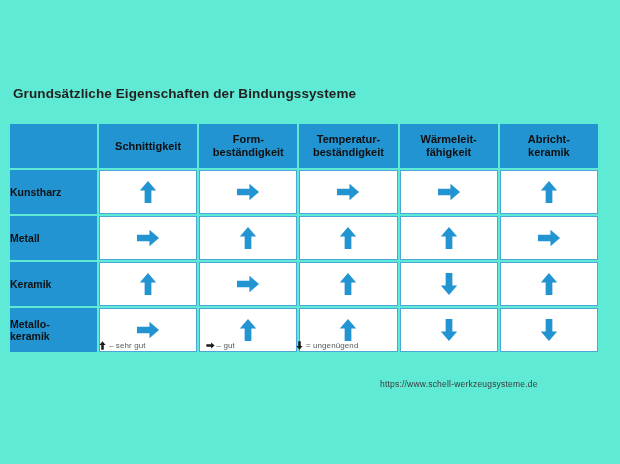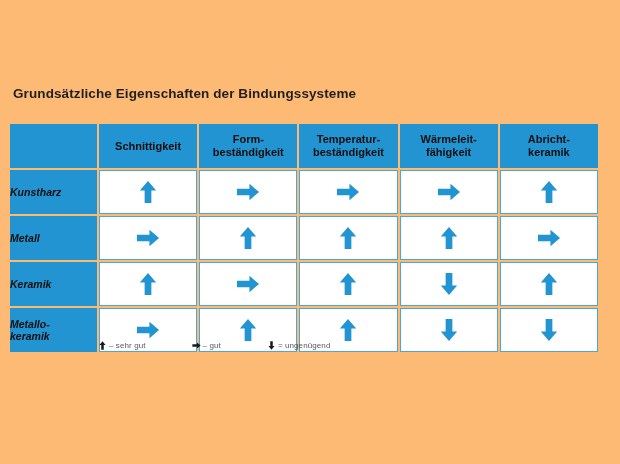--- a/index.html
+++ b/index.html
@@ -15,21 +15,21 @@
     font-family: "Liberation Sans", sans-serif;
     color: #231f20;
     position: relative;
   }
 
   #slide {
     position: absolute;
     left: 0; top: 0;
     width: 620px;
     height: 464px;
-    background: #fdba74;
+    background: #5eead4;
   }
 
   
   #page-title {
     position: absolute;
     left: 13px;
     top: 86px;
     font-size: 13.5px;
     font-weight: bold;
     letter-spacing: 0.1px;
@@ -70,21 +70,20 @@
   .row-head {
     background: #2294d1;
     color: #101010;
     font-size: 10.5px;
     font-weight: bold;
     line-height: 1.15;
     text-align: left;
     padding-left: 7px;
     height: 42px;
     width: 87px;
-    font-style: italic;
   }
   .data-cell {
     background: #ffffff;
     border: 1px solid #4aa8d8;
     height: 42px;
     text-align: center;
   }
 
   
   .arrow-svg {
@@ -93,21 +92,21 @@
   }
   .arrow-svg path { fill: #2294d1; }
 
   
   #legend {
     position: absolute;
     left: 98px;
     top: 341px;
     display: flex;
     align-items: center;
-    gap: 46px;
+    gap: 60px;
     font-size: 8px;
     color: #4a4a4a;
     white-space: nowrap;
   }
   .legend-item {
     display: flex;
     align-items: center;
     gap: 2px;
   }
   .legend-arrow svg path { fill: #1b1b1b; }
@@ -255,14 +254,15 @@
       <span class="legend-text">– gut</span>
     </div>
     <div class="legend-item">
       <span class="legend-arrow"><svg class="arrow-svg" width="9" height="9" viewBox="0 0 100 100" xmlns="http://www.w3.org/2000/svg">
             <path d="M50 96 L84 56 L64 56 L64 4 L36 4 L36 56 L16 56 Z" fill="#1b1b1b"></path>
           </svg></span>
       <span class="legend-text">= ungenügend</span>
     </div>
   </div>
 
+  <div id="source-url">https://www.schell-werkzeugsysteme.de</div>
 
 </div>
 
 </body></html>

